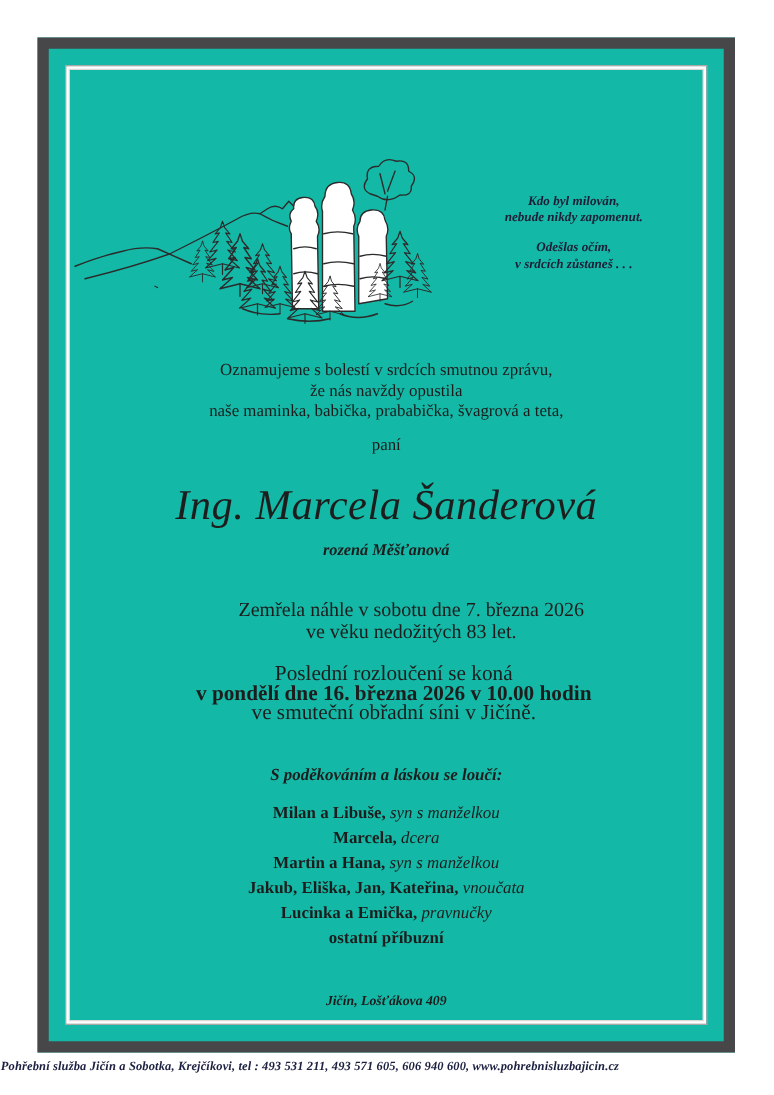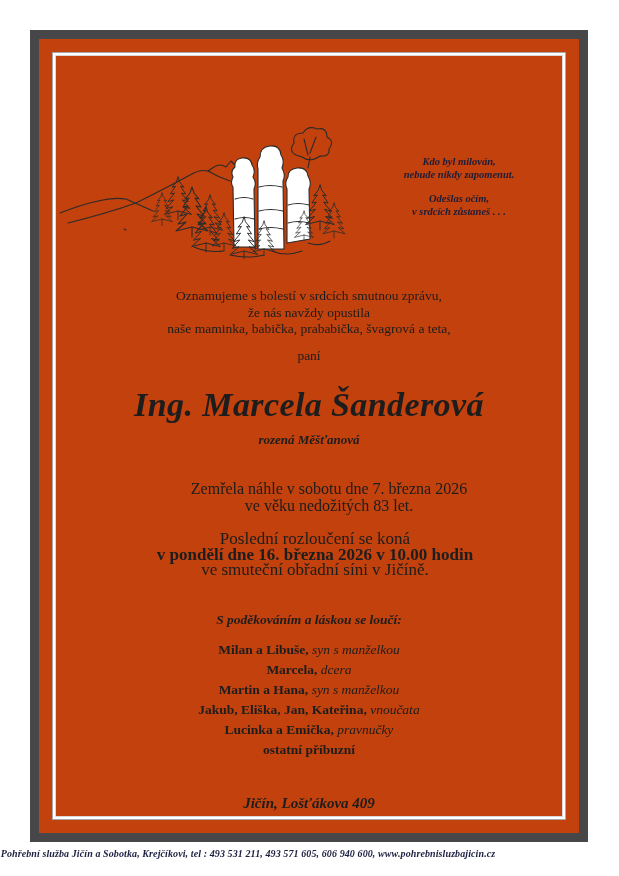--- a/index.html
+++ b/index.html
@@ -2,46 +2,46 @@
 <html><head>
 <meta charset="utf-8">
 <style>
   html,body{margin:0;padding:0;}
   body{
     width:619px;height:876px;background:#ffffff;position:relative;
     font-family:"Liberation Serif", serif;color:#1d1d1d;overflow:hidden;
   }
   .frame{
     position:absolute;left:30px;top:30px;width:558px;height:812px;
-    box-sizing:border-box;border:9px solid #47474a;background:#c2410c;
+    box-sizing:border-box;border:9px solid #47474a;background:#14b8a6;
   }
   .innerline{
     position:absolute;inset:13px;border:1px solid #a8a8a8;
     box-shadow: inset 0 0 0 2px #ffffff, inset 0 0 0 3px #d9d9d9;
     pointer-events:none;
   }
   .center{position:absolute;left:0;right:0;text-align:center;}
   .artwork{position:absolute;left:19px;top:86px;width:292px;height:134px;}
   .quote{
     position:absolute;left:346px;top:116px;width:148px;text-align:center;
     font-weight:bold;font-style:italic;font-size:10.5px;line-height:13px;color:#1d1d38;
   }
   .q-gap{height:11px;}
   .announcement{top:249px;font-size:13.5px;line-height:16.5px;}
   .pani{top:309px;font-size:13.5px;}
-  .name{top:347px;font-size:34px;font-weight:bold;font-style:italic;letter-spacing:0.4px;}
+  .name{top:347px;font-size:34px;font-weight:normal;font-style:italic;letter-spacing:0.4px;}
   .maiden{top:393px;font-size:13px;font-weight:bold;font-style:italic;}
   .death{top:441px;font-size:16px;line-height:17px;margin-left:40px;}
   .funeral{top:492px;font-size:17px;line-height:15.5px;margin-left:12px;}
   .funeral .bold{font-weight:bold;}
   .farewell{top:573px;font-size:13.5px;font-weight:bold;font-style:italic;}
   .family{top:601px;font-size:13.5px;line-height:20px;}
   .fam-name{font-weight:bold;}
   .fam-rel{font-style:italic;margin-top:12px;}
-  .address{top:756px;font-size:15px;font-weight:bold;font-style:italic;}
+  .address{top:756px;font-size:11px;font-weight:bold;font-style:italic;}
   .footer{
     position:absolute;left:0;top:848px;width:496px;text-align:center;
     font-size:10px;font-weight:bold;font-style:italic;color:#1c2040;letter-spacing:0.1px;
   }
   svg .ink{stroke:#2b2b2b;fill:none;stroke-width:1.1;stroke-linecap:round;stroke-linejoin:round;}
   svg .rock{stroke:#2b2b2b;fill:#ffffff;stroke-width:1.1;stroke-linejoin:round;}
 </style>
 </head>
 <body>
 

